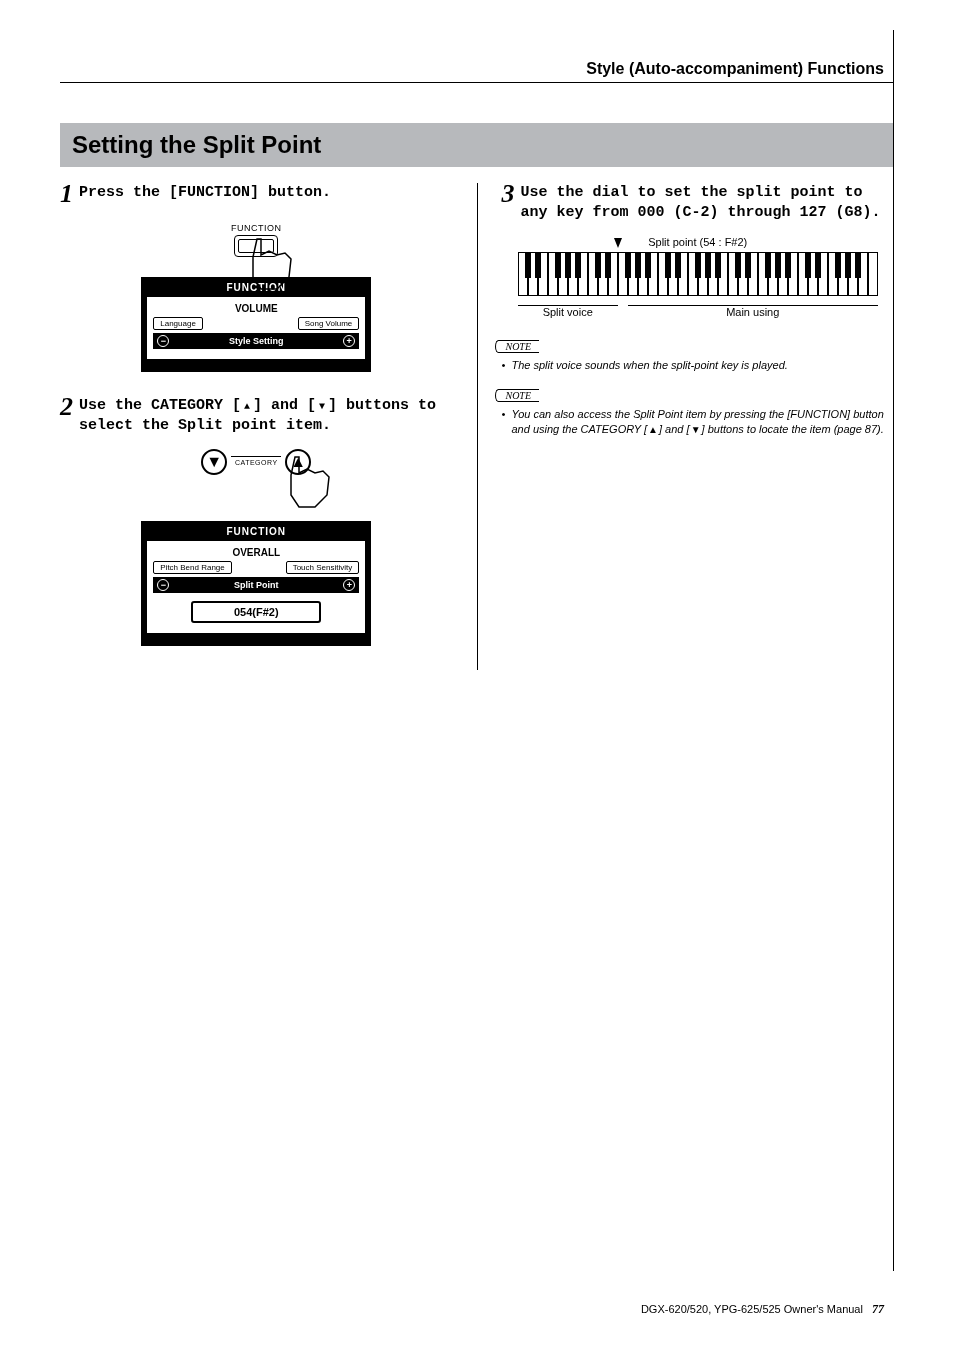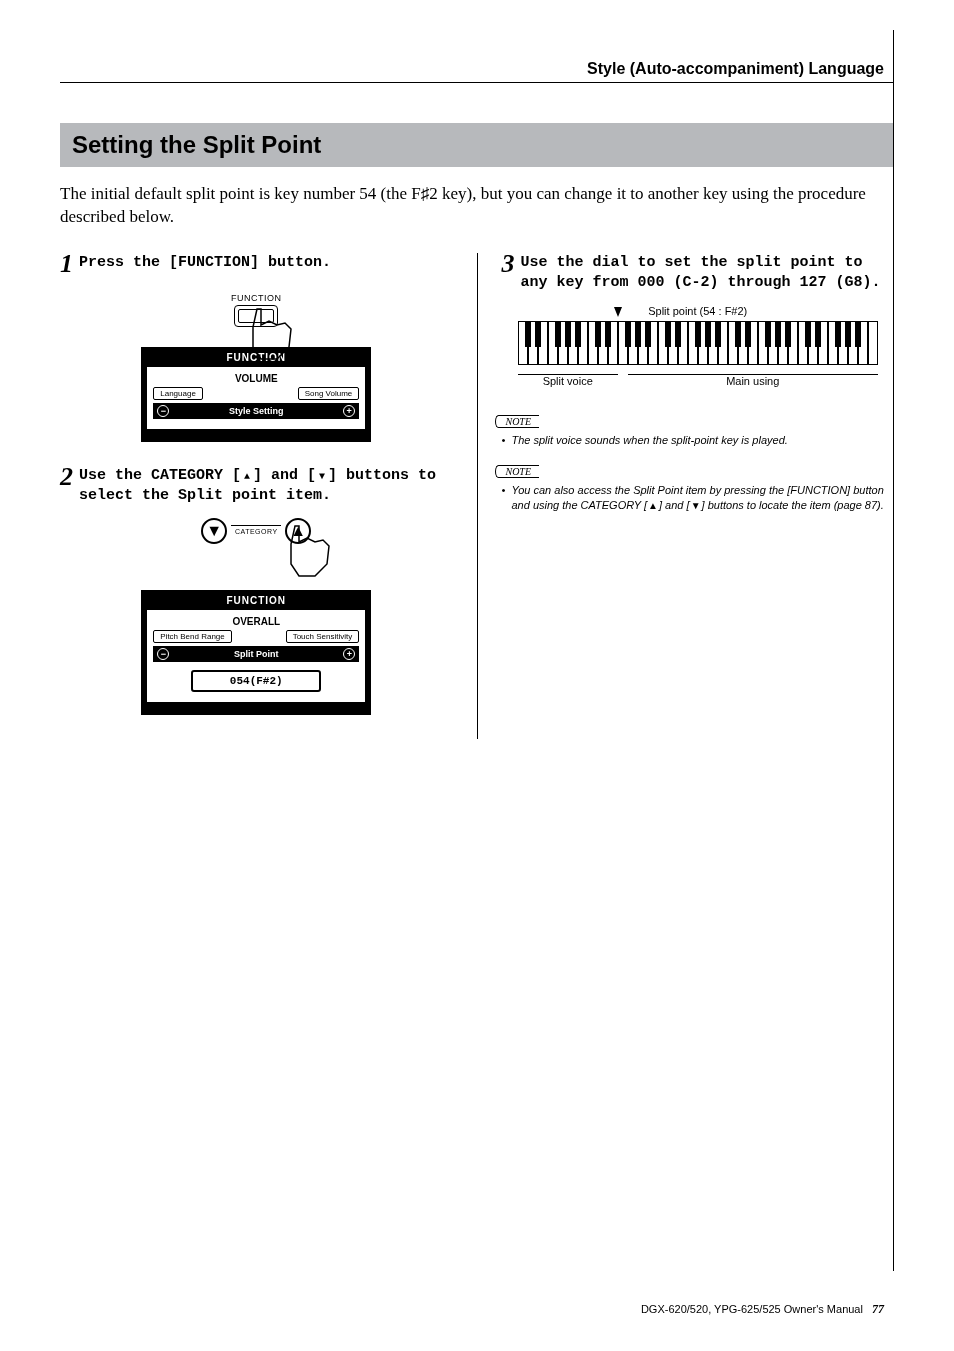--- a/index.html
+++ b/index.html
@@ -36,30 +36,30 @@
 
   
   .lcd { width: 230px; margin: 4px auto 0 auto; border: 2px solid #000; background: #000; padding-bottom: 10px; }
   .lcd-head { background: #000; color: #fff; font-family: Helvetica, Arial, sans-serif; font-weight: bold; font-size: 10px; letter-spacing: 1px; text-align: center; padding: 3px 0; }
   .lcd-body { background: #fff; border: 1px solid #000; margin: 0 3px; padding: 6px 6px 10px 6px; font-family: Helvetica, Arial, sans-serif; font-size: 9px; }
   .lcd-row1 { font-weight: bold; font-size: 10px; margin-bottom: 3px; }
   .lcd-row2 { display: flex; justify-content: space-between; align-items: center; font-size: 8px; margin-bottom: 3px; }
   .lcd-box { display:inline-block; border: 1px solid #000; border-radius: 2px; padding: 1px 6px; font-size: 8px; }
   .lcd-row3 { display:flex; align-items:center; justify-content: space-between; background: #000; color:#fff; padding:2px 4px; font-weight:bold; font-size:9px;}
   .lcd-row3 .pm { width:12px; height:12px; border:1px solid #fff; border-radius:50%; display:flex; align-items:center; justify-content:center; font-size:9px; background:#000;}
-  .lcd-value { width: 130px; margin: 8px auto 0 auto; border: 2px solid #000; border-radius: 3px; text-align:center; font-family: Liberation Mono, monospace; font-weight:bold; font-size:11px; padding:3px 0;}
+  .lcd-value { width: 130px; margin: 8px auto 0 auto; border: 2px solid #000; border-radius: 3px; text-align:center; font-family: Liberation Sans, sans-serif; font-weight:bold; font-size:11px; padding:3px 0;}
 
   
   .cat-fig { position: relative; display:inline-block; margin-top: 4px;}
   .cat-knob-l, .cat-knob-r { width: 26px; height: 26px; border: 2px solid #000; border-radius:50%; display:inline-flex; align-items:center; justify-content:center; font-weight:bold; font-family: Helvetica, Arial, sans-serif;}
   .cat-line { display:inline-block; width: 50px; height: 10px; border-bottom: 1px solid #000; position: relative; top:-10px;}
   .cat-label { font-family: Helvetica, Arial, sans-serif; font-size:7px; letter-spacing:0.5px;}
 
   
-  .kbd-area { text-align:center; margin-top: 12px; margin-bottom: 24px;}
+  .kbd-area { text-align:center; margin-top: 12px; margin-bottom: 18px;}
   .kbd-caption { font-family: Helvetica, Arial, sans-serif; font-size: 11px; margin-bottom: 4px;}
   .piano { position: relative; width: 360px; height: 44px; margin: 0 auto; }
   .white-key { position:absolute; top:0; bottom:0; border:1px solid #000; background:#fff;}
   .black-key { position:absolute; top:0; height: 26px; width: 6.2px; background:#000; z-index:2;}
   .kbd-arrow { position:absolute; top:-14px; width:0; height:0; border-left:4px solid transparent; border-right:4px solid transparent; border-top:10px solid #000;}
   .kbd-brackets { display:flex; justify-content:space-between; width:360px; margin: 4px auto 0 auto; font-family: Helvetica, Arial, sans-serif; font-size: 11px;}
   .bracket { position:relative; text-align:center;}
   .bracket .line { height:6px; border-bottom:1px solid #000;}
 
   
@@ -74,28 +74,27 @@
 
   .footer { position:absolute; bottom: 34px; right: 70px; font-family: Helvetica, Arial, sans-serif; font-size: 11px; }
   .footer .pn { font-weight: bold; font-style: italic; font-size: 12px; font-family: "Times New Roman", serif; margin-left: 6px;}
 </style>
 </head>
 <body>
 
 <div class="page">
   <div class="hairline-right"></div>
 
-  <div class="section-header">Style (Auto-accompaniment) Language</div>
+  <div class="section-header">Style (Auto-accompaniment) Functions</div>
   <div class="section-header-rule"></div>
 
   <div class="title-bar">
     <span>Setting the Split Point</span>
   </div>
 
-  <p class="intro">The initial default split point is key number 54 (the F♯2 key), but you can change it to another key using the procedure described below.</p>
 
   <div class="columns">
 
     <div class="col">
 
       <div class="step">
         <div class="step-num">1</div>
         <div class="step-text">Press the [FUNCTION] button.</div>
       </div>
 

